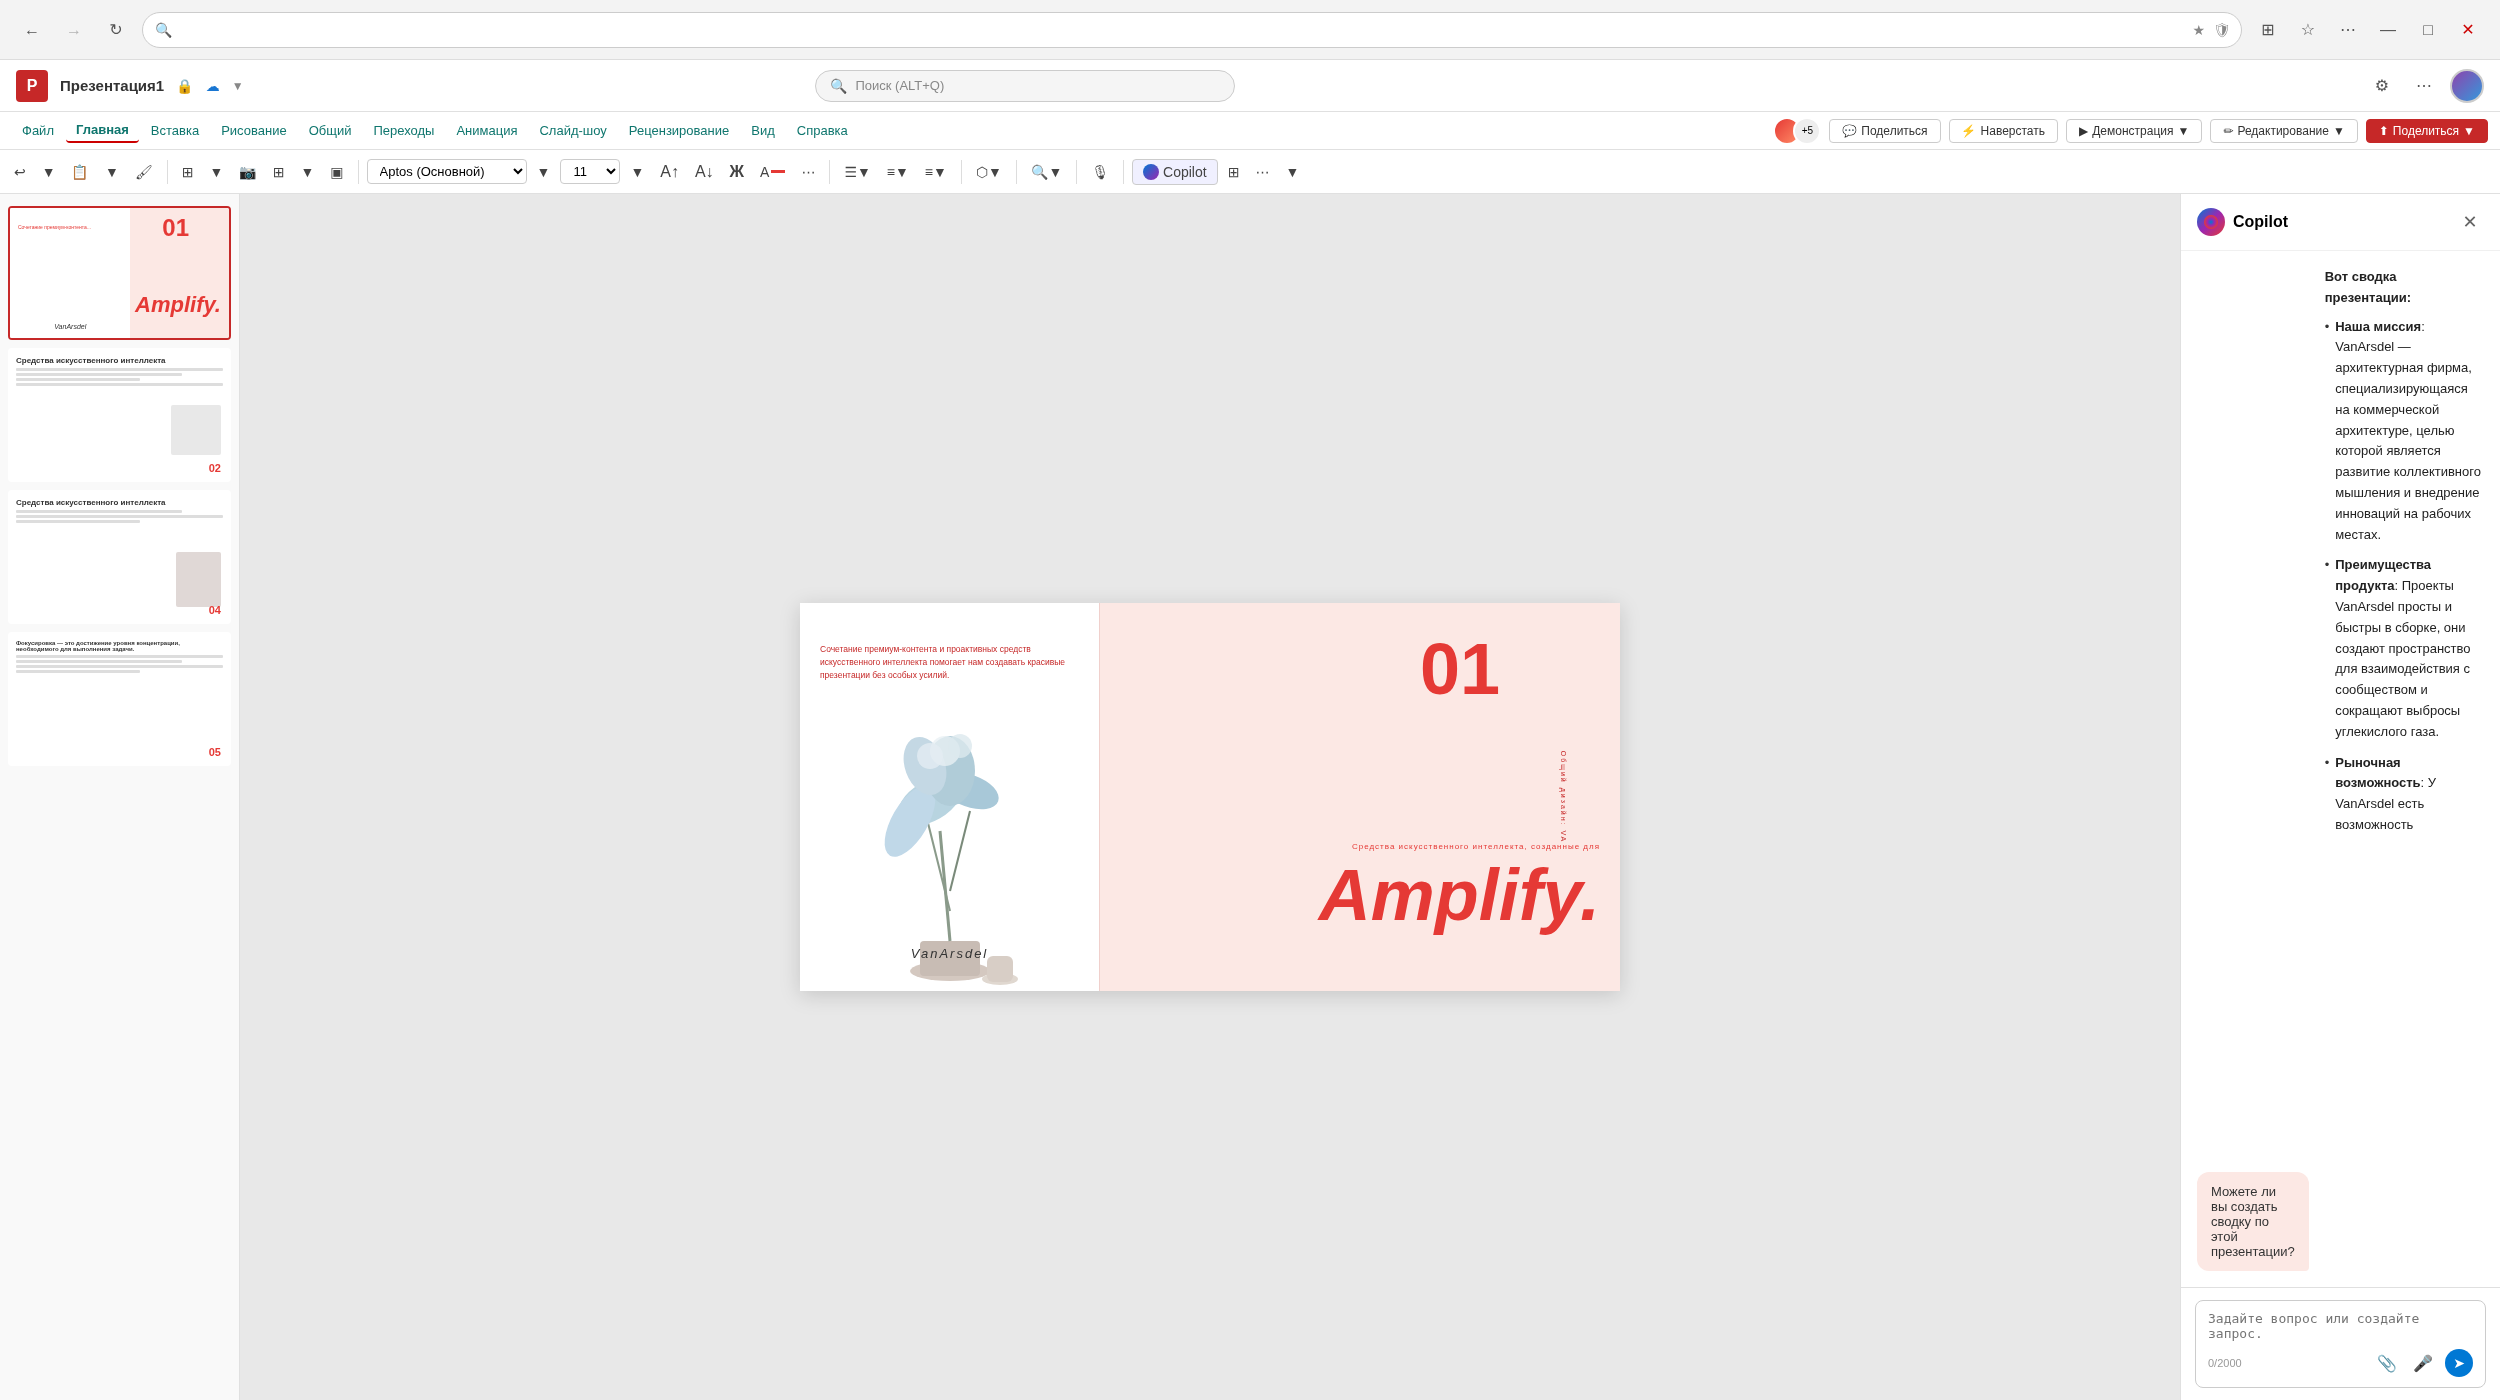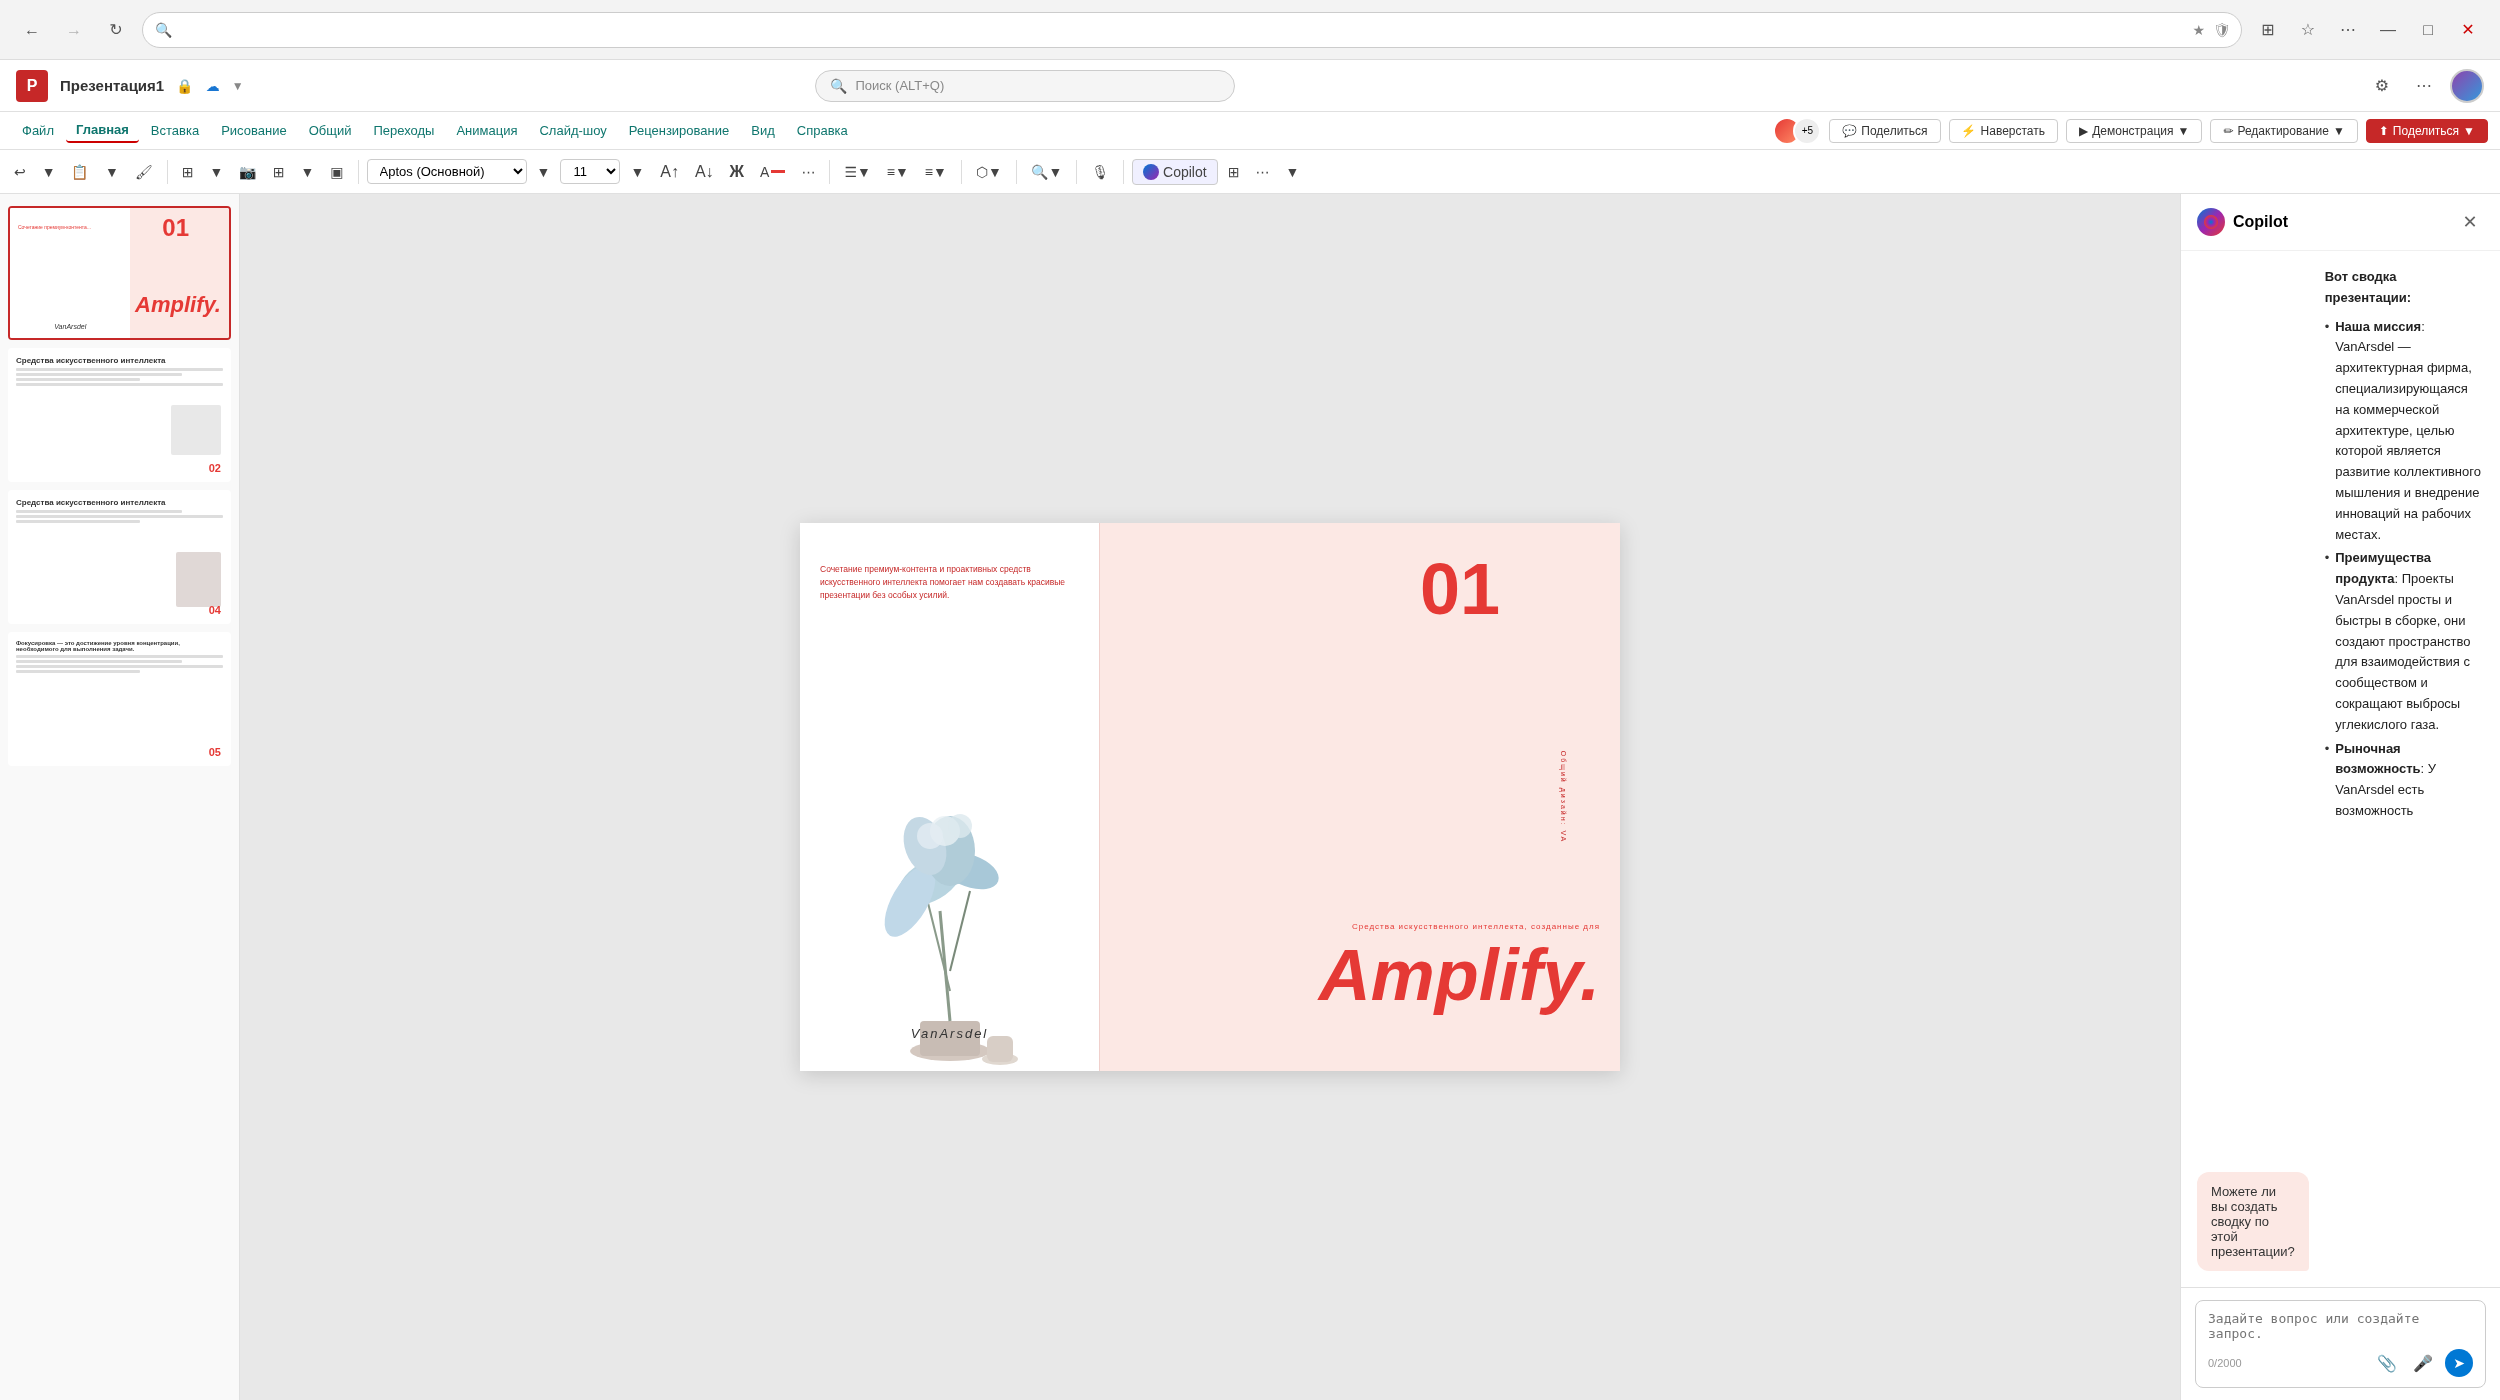--- a/index.html
+++ b/index.html
@@ -254,21 +254,21 @@
       background: #e8e8e8;
       display: flex;
       align-items: center;
       justify-content: center;
       overflow: hidden;
       padding: 30px;
     }
     .slide-canvas {
       background: white;
       width: 820px;
-      height: 548px;
+      height: 388px;
       position: relative;
       box-shadow: 0 4px 20px rgba(0,0,0,0.15);
       overflow: hidden;
       background: #fce8e4;
     }
 
     
     .slide-left-panel {
       position: absolute;
       left: 0; top: 0;
@@ -398,21 +398,21 @@
     }
     .copilot-bot-msg .heading {
       font-weight: 700;
       margin-bottom: 8px;
     }
     .copilot-bot-msg ul {
       list-style: none;
       padding: 0;
       display: flex;
       flex-direction: column;
-      gap: 3px;
+      gap: 10px;
     }
     .copilot-bot-msg ul li {
       display: flex;
       gap: 6px;
     }
     .copilot-bot-msg ul li::before {
       content: "•";
       color: #333;
       flex-shrink: 0;
     }

